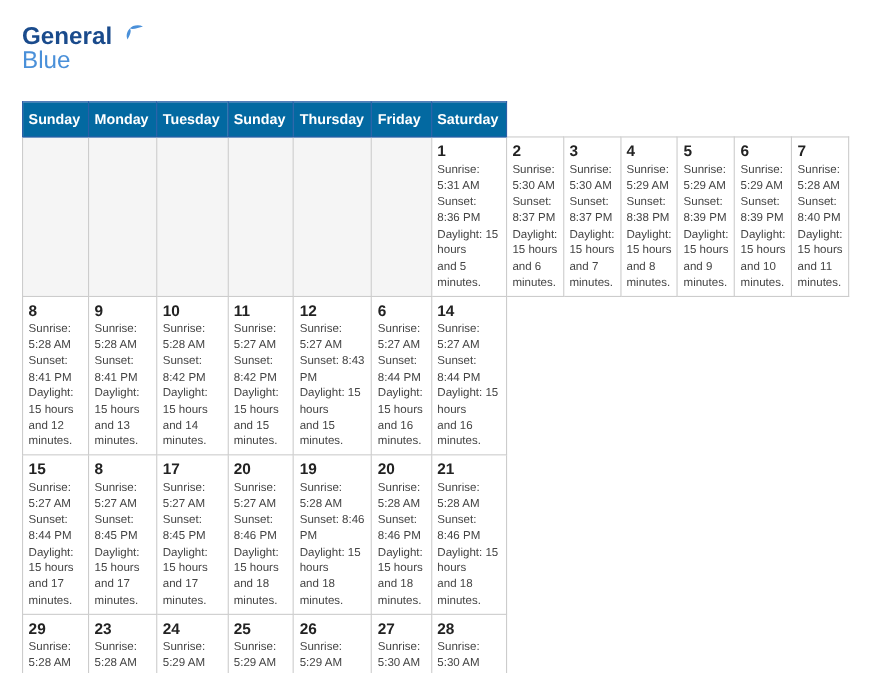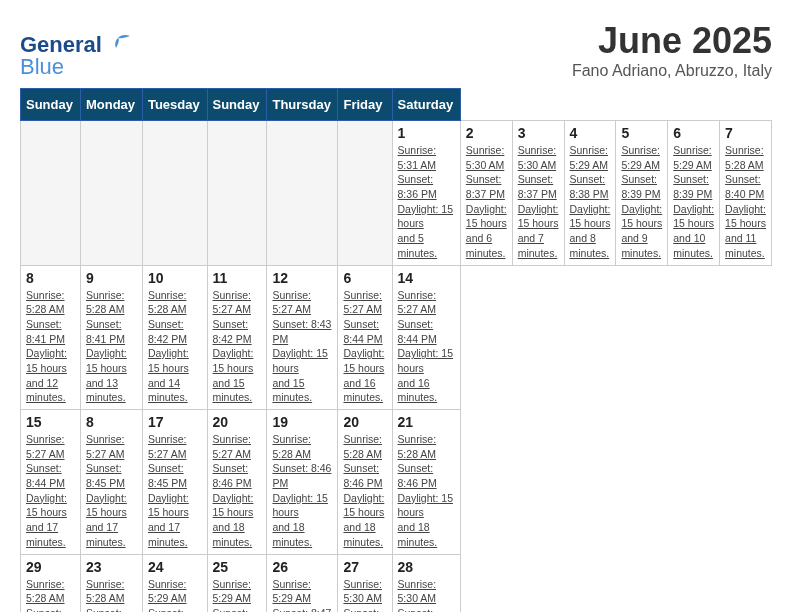--- a/index.html
+++ b/index.html
@@ -6,22 +6,22 @@
     body {
       font-family: Arial, sans-serif;
       background: #fff;
       width: 792px;
       min-height: 612px;
       padding: 20px;
     }
     .header {
       display: flex;
       justify-content: space-between;
-      align-items: flex-end;
-      margin-bottom: 8px;
+      align-items: center;
+      margin-bottom: 24px;
     }
     .logo {
       display: flex;
       flex-direction: column;
       align-items: flex-start;
     }
     .logo-row {
       display: flex;
       align-items: center;
       gap: 2px;
@@ -37,21 +37,21 @@
     .subtitle {
       font-size: 16px;
       color: #555;
     }
     .calendar {
       width: 100%;
       border-collapse: collapse;
       font-size: 11px;
     }
     .calendar th {
-      background-color: #0c4a6e;
+      background-color: #0369a1;
       color: white;
       padding: 8px 5px;
       text-align: left;
       font-size: 13px;
       font-weight: bold;
       border: 1px solid #2b5ea7;
     }
     .calendar td {
       border: 1px solid #ccc;
       vertical-align: top;
@@ -66,41 +66,36 @@
     .day-num {
       font-size: 14px;
       font-weight: bold;
       color: #222;
       margin-bottom: 2px;
     }
     .day-info {
       color: #444;
       font-size: 10.5px;
       line-height: 1.4;
-      text-decoration: underline;
     }
   </style>
 </head>
 <body>
 
 <div class="header">
   <div class="logo">
     <div class="logo-row">
       <span style="font-size:22px; font-weight:bold; color:#1a4b8c;">General</span>
       <svg width="28" height="22" viewBox="0 0 28 22">
         <path d="M14 4 C16 1, 22 0, 26 2 C22 3, 18 5, 14 4Z" fill="#4a90d9"></path>
         <path d="M14 4 C12 6, 10 10, 12 14 C14 10, 16 6, 14 4Z" fill="#4a90d9"></path>
       </svg>
     </div>
     <span style="font-size:22px; font-weight:normal; color:#4a90d9; margin-top:-4px;">Blue</span>
   </div>
-  <div class="title-area">
-    <div class="calendar-title">June 2025</div>
-    <div class="subtitle">Fano Adriano, Abruzzo, Italy</div>
-  </div>
 </div>
 
 <table class="calendar">
   <thead>
     <tr>
     <th>Sunday</th>
         <th>Monday</th>
         <th>Tuesday</th>
         <th>Sunday</th>
         <th>Thursday</th>

